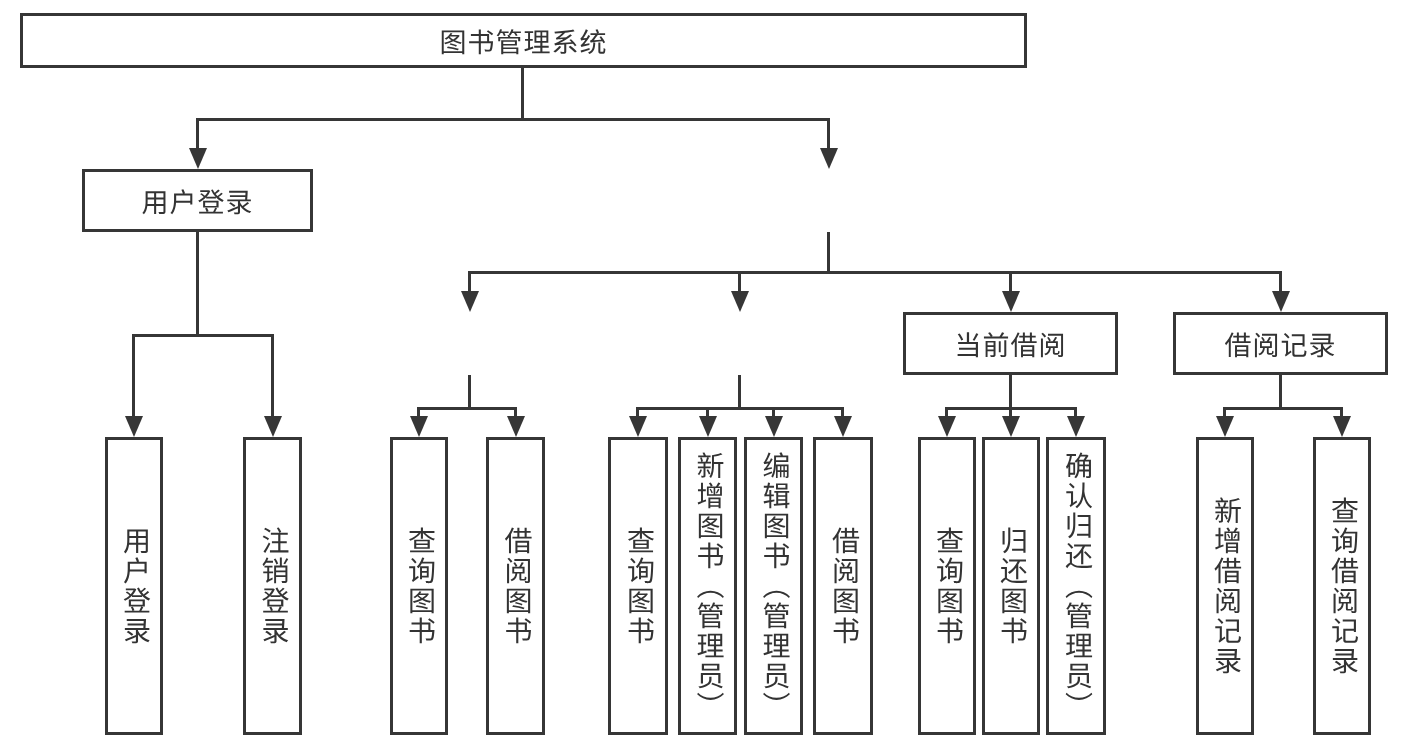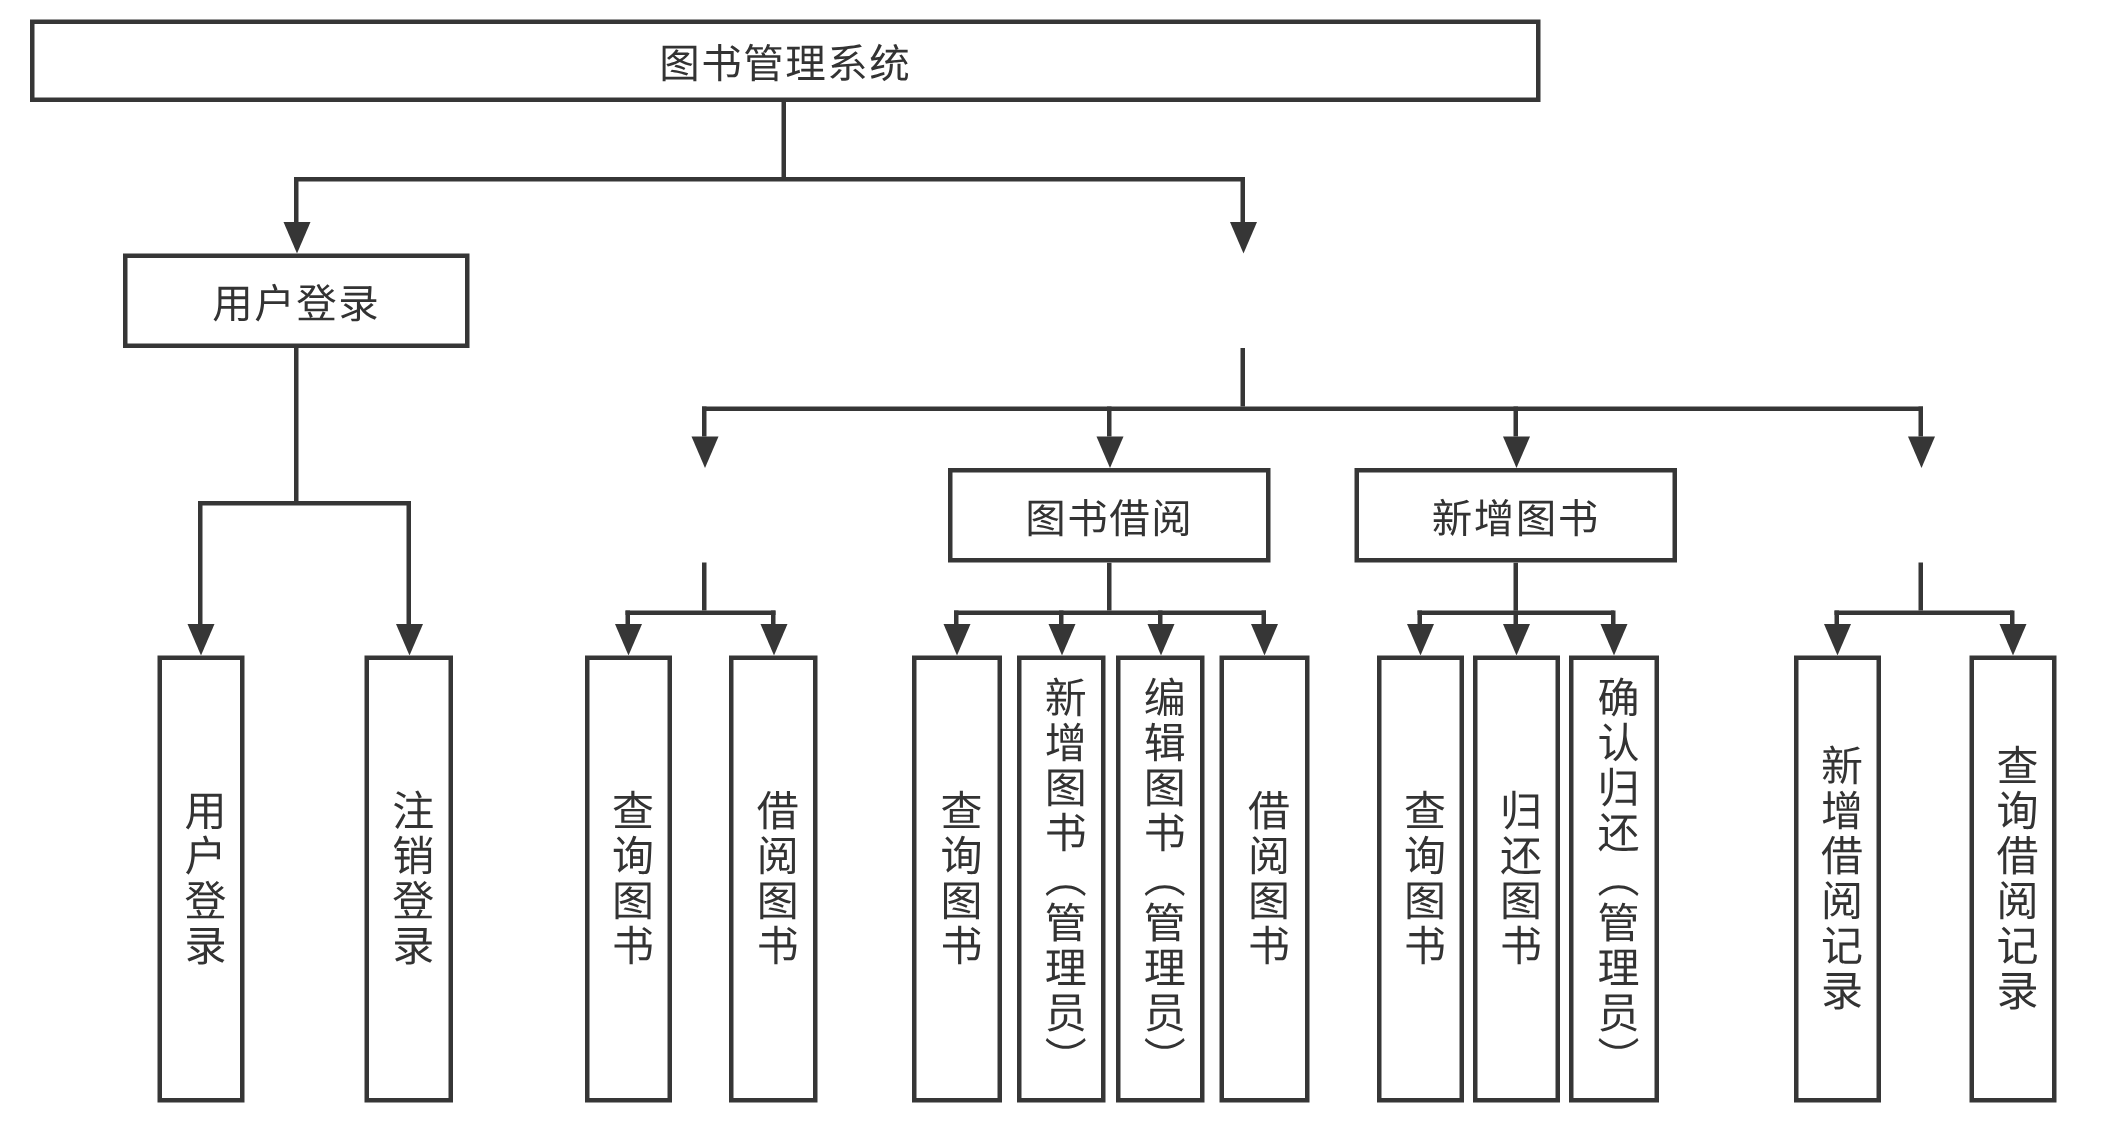--- a/index.html
+++ b/index.html
@@ -77,22 +77,22 @@
   <div class="arrow" style="left:945px;top:407px;height:9px"></div>
   <div class="arrow" style="left:1009px;top:407px;height:9px"></div>
   <div class="arrow" style="left:1074px;top:407px;height:9px"></div>
   <div class="arrow" style="left:1223px;top:407px;height:9px"></div>
   <div class="arrow" style="left:1340px;top:407px;height:9px"></div>
 
   <div class="box" style="left:20px;top:13px;width:1007px;height:55px">图书管理系统</div>
 
   <div class="box" style="left:82px;top:169px;width:231px;height:63px">用户登录</div>
 
-  <div class="box" style="left:632px;top:312px;width:215px;height:63px">图书借阅</div>
-  <div class="box" style="left:903px;top:312px;width:215px;height:63px">新增图书</div>
+  <div class="box" style="left:903px;top:312px;width:215px;height:63px">当前借阅</div>
+  <div class="box" style="left:1173px;top:312px;width:215px;height:63px">借阅记录</div>
 
   <div class="box leaf" style="left:105px;width:58px">用户登录</div>
   <div class="box leaf" style="left:243px;width:59px">注销登录</div>
   <div class="box leaf" style="left:390px;width:58px">查询图书</div>
   <div class="box leaf" style="left:486px;width:59px">借阅图书</div>
   <div class="box leaf" style="left:608px;width:60px">查询图书</div>
   <div class="box leaf" style="left:678px;width:59px">新增图书（管理员）</div>
   <div class="box leaf" style="left:744px;width:59px">编辑图书（管理员）</div>
   <div class="box leaf" style="left:813px;width:60px">借阅图书</div>
   <div class="box leaf" style="left:918px;width:58px">查询图书</div>

